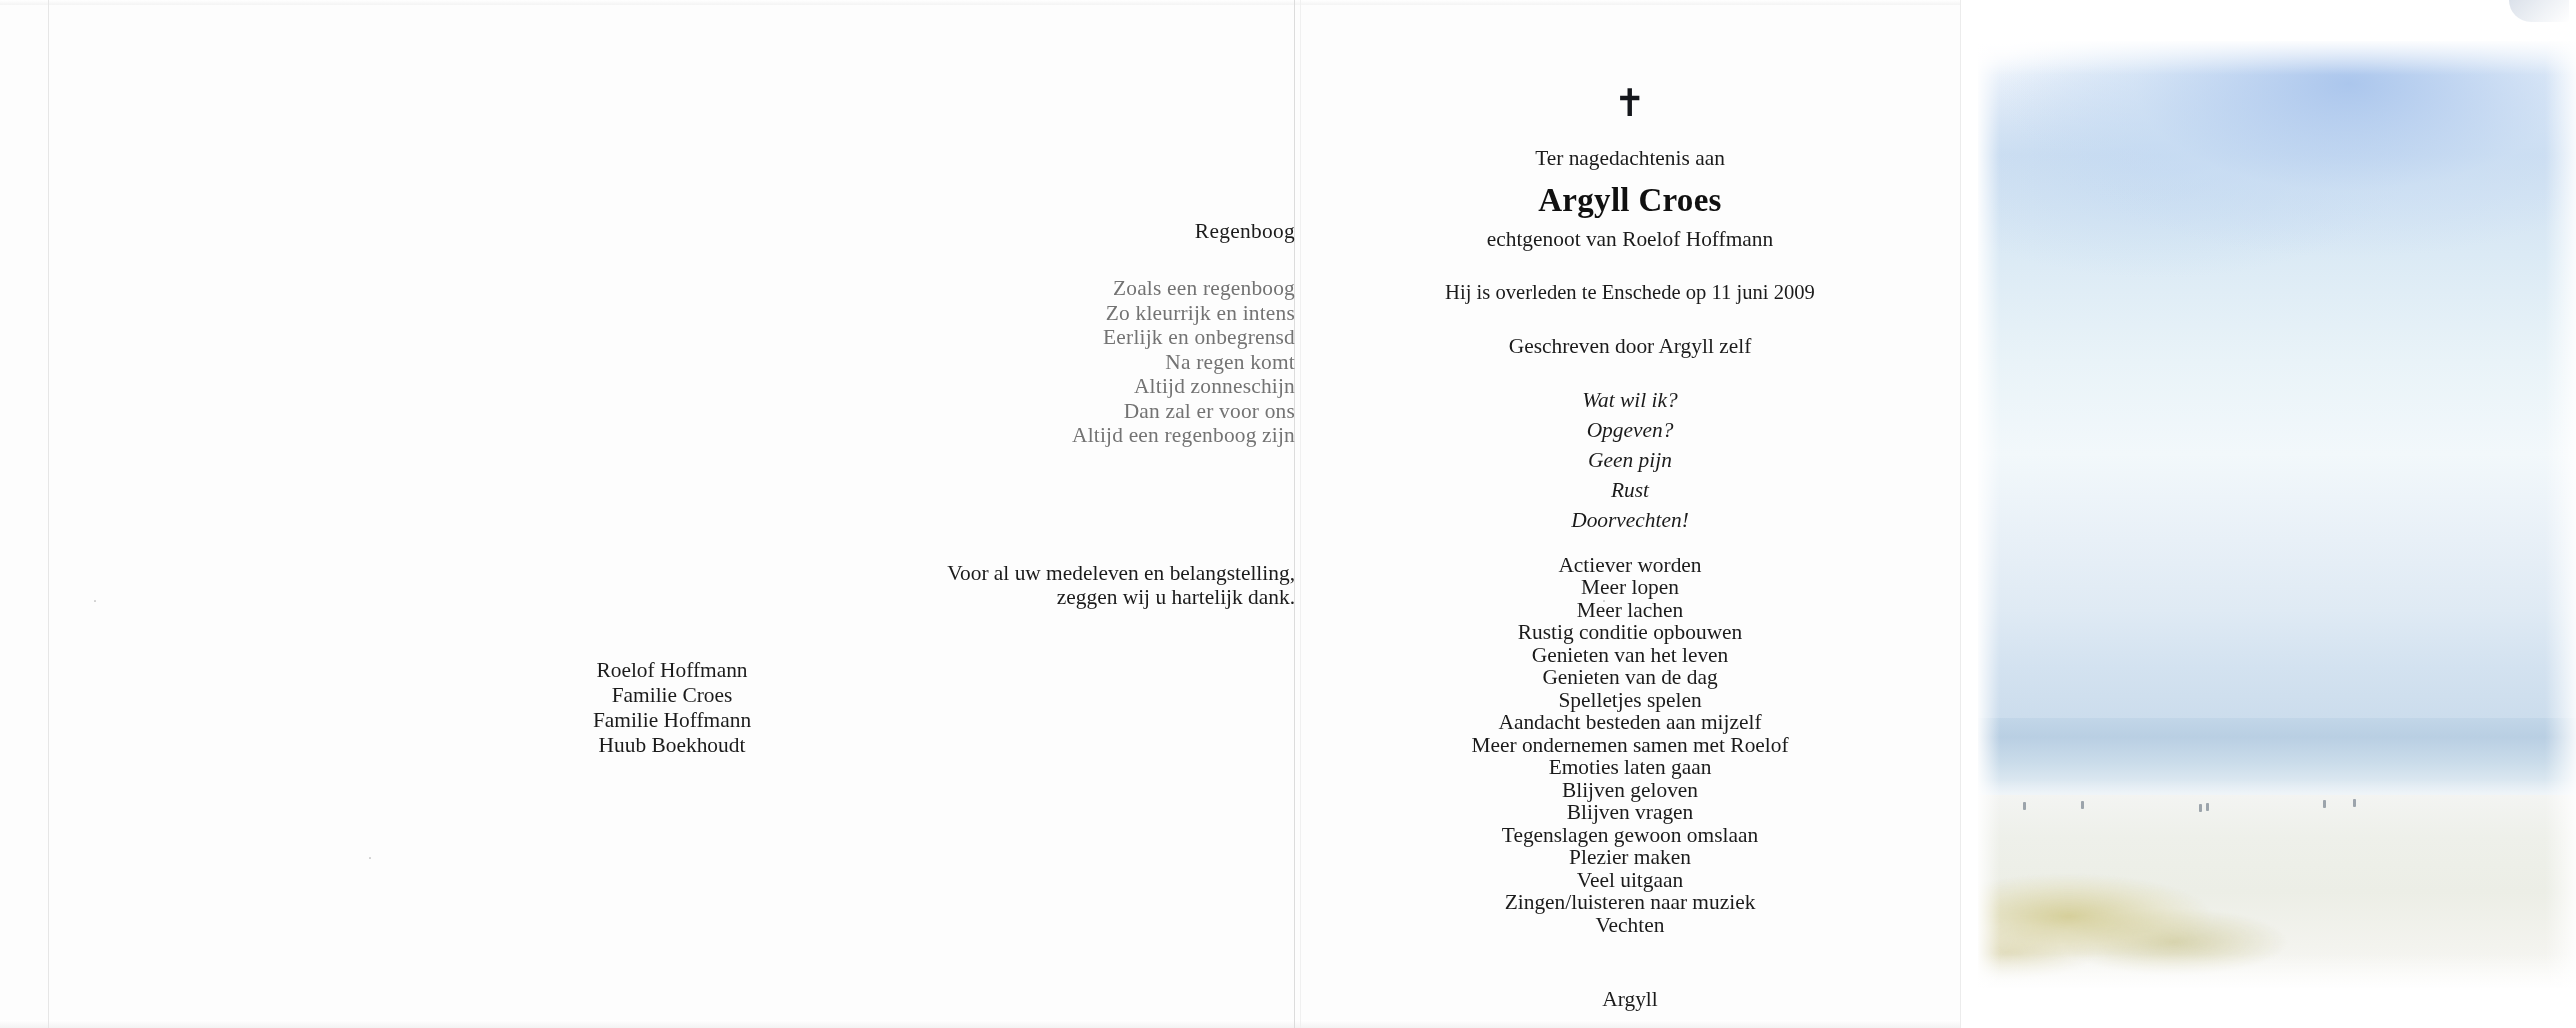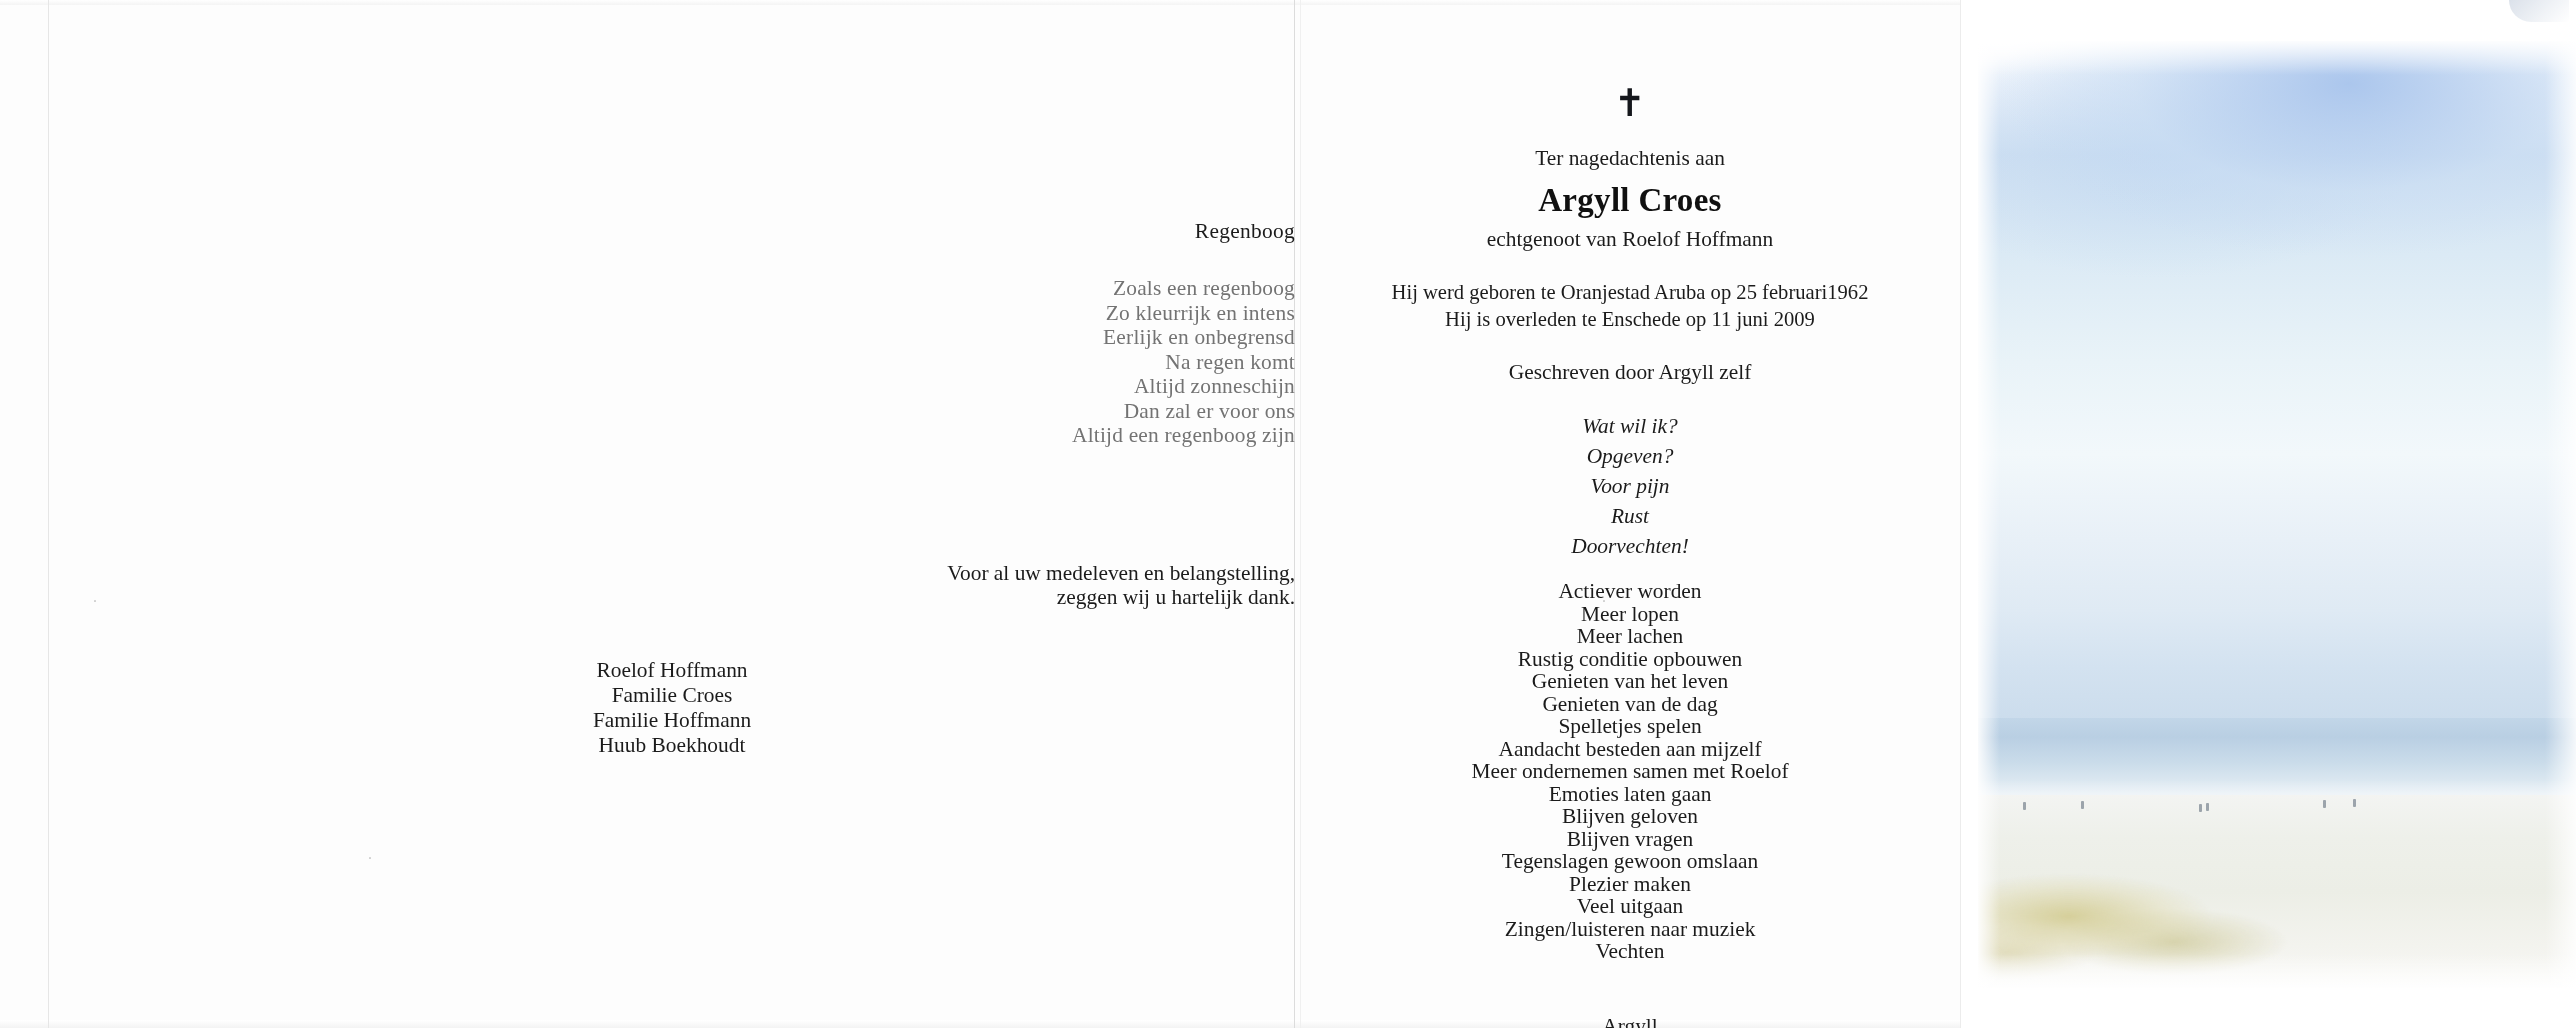--- a/index.html
+++ b/index.html
@@ -343,30 +343,29 @@
   <div class="panel panel-center">
     <div class="center-inner">
 
       <div class="cross">✝</div>
 
       <div class="memoriam">Ter nagedachtenis aan</div>
       <div class="deceased-name">Argyll Croes</div>
       <div class="spouse">echtgenoot van Roelof Hoffmann</div>
 
       <div class="dates">
-        <div class="date-line">Hij werd geboren te Oranjestad Aruba op 25 februari1962</div>
         <div class="date-line">Hij is overleden te Enschede op 11 juni 2009</div>
       </div>
 
       <div class="written-by">Geschreven door Argyll zelf</div>
 
       <div class="q-block">
         <div class="q-line">Wat wil ik?</div>
         <div class="q-line">Opgeven?</div>
-        <div class="q-line">Voor pijn</div>
+        <div class="q-line">Geen pijn</div>
         <div class="q-line">Rust</div>
         <div class="q-line">Doorvechten!</div>
       </div>
 
       <div class="list-block">
         <div class="list-line">Actiever worden</div>
         <div class="list-line">Meer lopen</div>
         <div class="list-line">Meer lachen</div>
         <div class="list-line">Rustig conditie opbouwen</div>
         <div class="list-line">Genieten van het leven</div>

